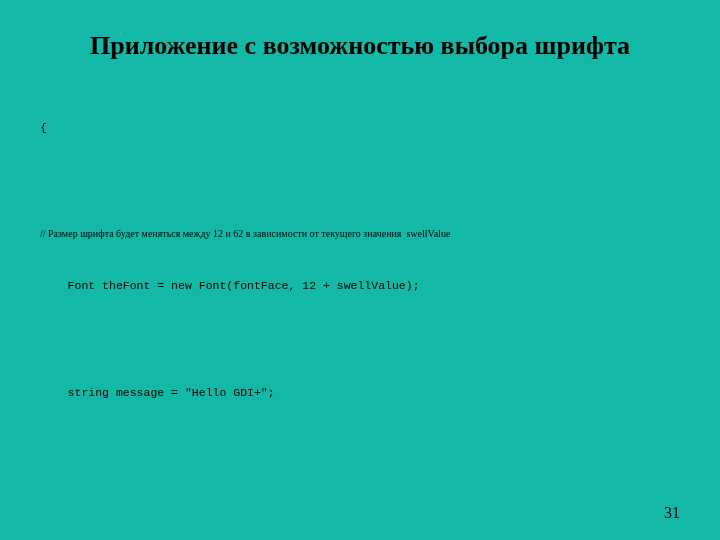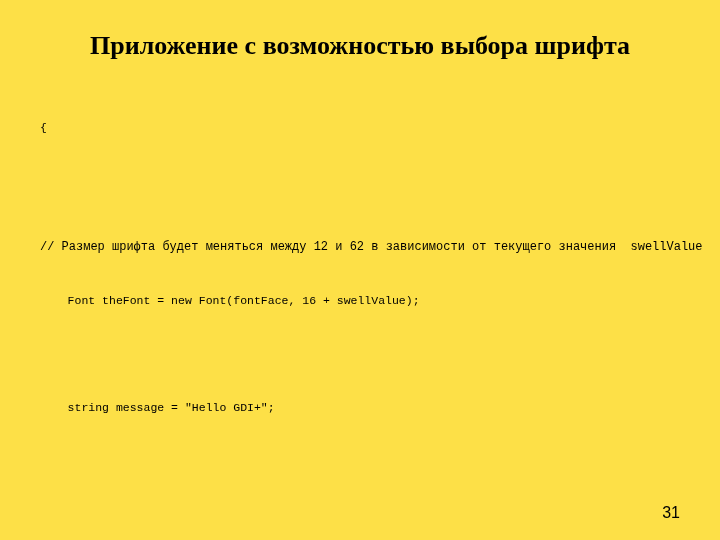--- a/index.html
+++ b/index.html
@@ -13,21 +13,21 @@
       height: 540px;
       background: #ffffff;
       font-family: 'Times New Roman', Times, serif;
       overflow: hidden;
       position: relative;
     }
 
     .slide-container {
       width: 720px;
       height: 540px;
-      background: #fde047;
+      background: #14b8a6;
       padding: 30px 40px 20px 40px;
       position: relative;
     }
 
     .slide-title {
       font-family: 'Times New Roman', Times, serif;
       font-size: 26px;
       font-weight: bold;
       text-align: center;
       color: #000000;
@@ -40,42 +40,42 @@
       font-size: 11.5px;
       line-height: 1.55;
       color: #000000;
       white-space: pre;
     }
 
     .page-number {
       position: absolute;
       bottom: 18px;
       right: 40px;
-      font-family: Liberation Sans, sans-serif;
+      font-family: Liberation Serif, serif;
       font-size: 16px;
       color: #000000;
       margin-left: 35px;
     }
 
     .code-line {
       display: block;
     }
   </style>
 </head>
 <body>
 
 <div class="slide-container">
 
   <h1 class="slide-title">Приложение с возможностью выбора шрифта</h1>
 
   <div class="code-block">
     <span class="code-line">{</span>
     <span class="code-line">&nbsp;</span>
-    <span class="code-line" style="font-family: Liberation Mono, monospace; font-size: 12px; margin-top: 12px;">// Размер шрифта будет меняться между 12 и 62 в зависимости от текущего значения  swellValue</span>
-    <span class="code-line">    Font theFont = new Font(fontFace, 16 + swellValue);</span>
+    <span class="code-line" style="font-family: Liberation Serif, serif; font-size: 10px;">// Размер шрифта будет меняться между 12 и 62 в зависимости от текущего значения  swellValue</span>
+    <span class="code-line">    Font theFont = new Font(fontFace, 12 + swellValue);</span>
     <span class="code-line">&nbsp;</span>
     <span class="code-line">    string message = "Hello GDI+";</span>
     
     
     
     
     
     
     
     

